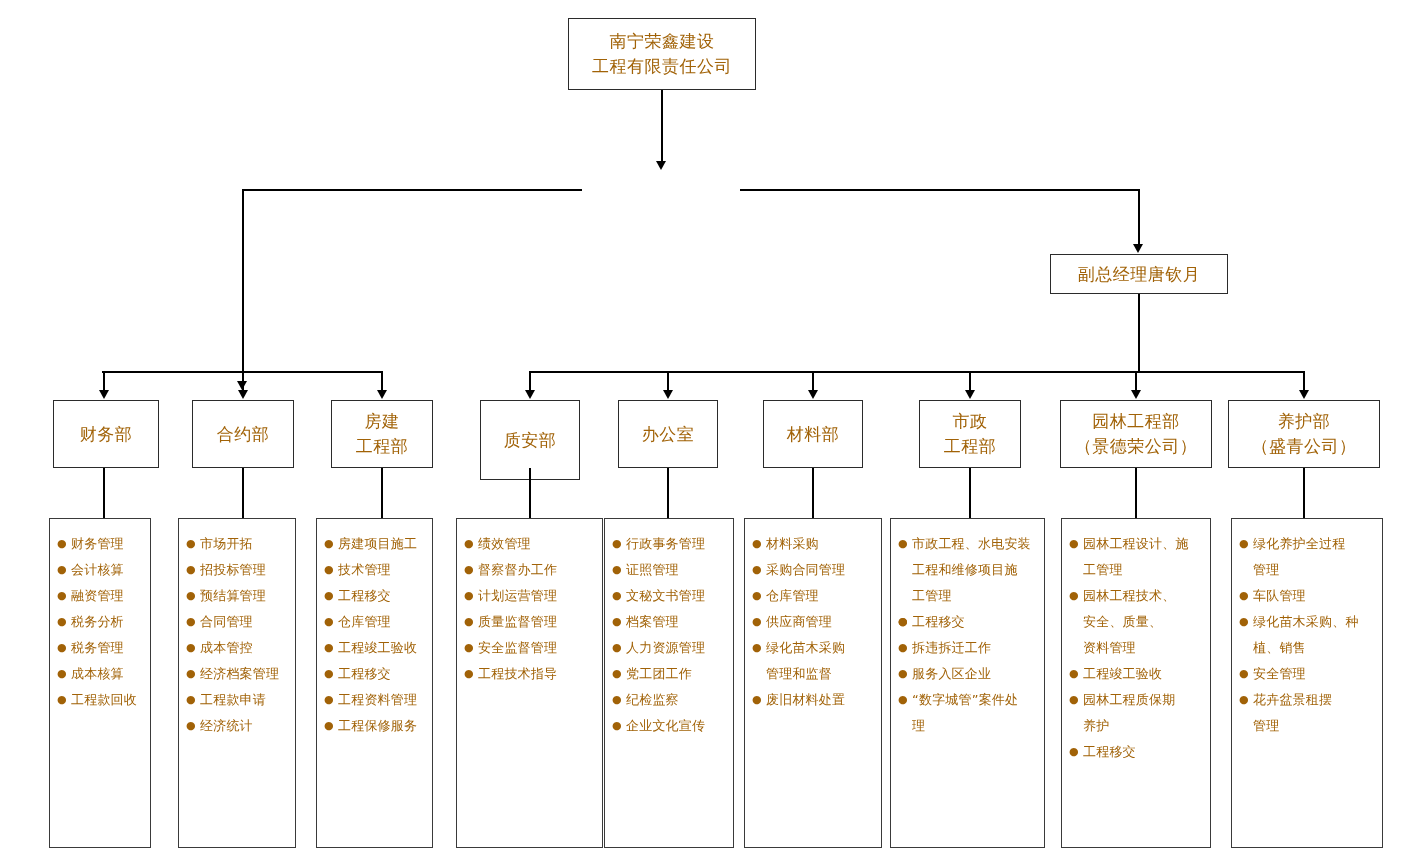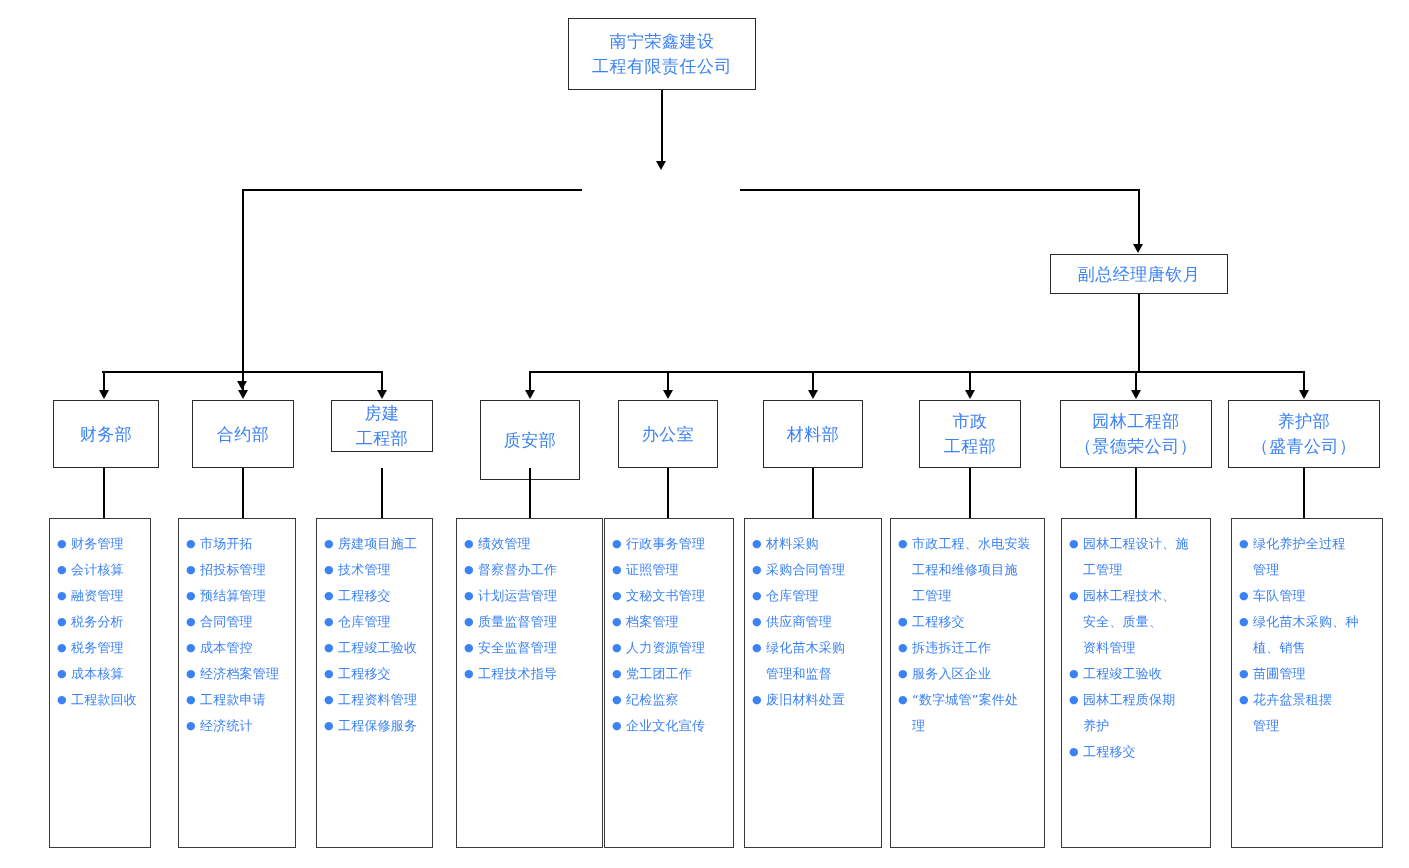--- a/index.html
+++ b/index.html
@@ -7,21 +7,21 @@
     margin: 0;
     padding: 0;
     background: #ffffff;
   }
   #chart-root {
     position: relative;
     width: 1409px;
     height: 868px;
     background: #ffffff;
     font-family: "DejaVu Sans", "Liberation Sans", sans-serif;
-    color: #3b82f6;
+    color: #a16207;
     overflow: hidden;
   }
 
   
   .node-box {
     position: absolute;
     box-sizing: border-box;
     border: 1.4px solid #2b2b2b;
     background: #ffffff;
     display: flex;
@@ -116,21 +116,21 @@
       <div class="conn-v" style="left: 103.2px; top: 371px; height: 20px;"></div>
       <div class="arrow-down" style="left: 98.5px; top: 390px;"></div>
       <div class="node-box dept" style="left: 53px; top: 400px; width: 106px; height: 68px;"><span>财务部</span></div>
       <div class="conn-v" style="left: 103.2px; top: 468px; height: 50px; width: 2.2px;"></div>
       <div class="conn-v" style="left: 242.2px; top: 371px; height: 20px;"></div>
       <div class="arrow-down" style="left: 237.5px; top: 390px;"></div>
       <div class="node-box dept" style="left: 192px; top: 400px; width: 102px; height: 68px; align-items: center;"><span>合约部</span></div>
       <div class="conn-v" style="left: 242.2px; top: 468px; height: 50px; width: 2.2px;"></div>
       <div class="conn-v" style="left: 381.2px; top: 371px; height: 20px;"></div>
       <div class="arrow-down" style="left: 376.5px; top: 390px;"></div>
-      <div class="node-box dept" style="left: 331px; top: 400px; width: 102px; height: 52px;"><span>房建
+      <div class="node-box dept" style="left: 331px; top: 400px; width: 102px; height: 68px;"><span>房建
 工程部</span></div>
       <div class="conn-v" style="left: 381.2px; top: 468px; height: 50px; width: 2.2px;"></div>
       <div class="conn-v" style="left: 529.2px; top: 371px; height: 20px;"></div>
       <div class="arrow-down" style="left: 524.5px; top: 390px;"></div>
       <div class="node-box dept" style="left: 480px; top: 400px; width: 100px; height: 80px;"><span>质安部</span></div>
       <div class="conn-v" style="left: 529.2px; top: 468px; height: 50px; width: 2.2px;"></div>
       <div class="conn-v" style="left: 667.2px; top: 371px; height: 20px;"></div>
       <div class="arrow-down" style="left: 662.5px; top: 390px;"></div>
       <div class="node-box dept" style="left: 618px; top: 400px; width: 100px; height: 68px;"><span>办公室</span></div>
       <div class="conn-v" style="left: 667.2px; top: 468px; height: 50px; width: 2.2px;"></div>
@@ -250,20 +250,20 @@
           <li class="duty-item"><span class="bullet">●</span><span>工程移交</span></li>
         </ul>
       </div>
       <div class="duty-box" style="left: 1231px; top: 518px; width: 152px; height: 330px;">
         <ul class="duty-list">
           <li class="duty-item"><span class="bullet">●</span><span>绿化养护全过程
 管理</span></li>
           <li class="duty-item"><span class="bullet">●</span><span>车队管理</span></li>
           <li class="duty-item"><span class="bullet">●</span><span>绿化苗木采购、种
 植、销售</span></li>
-          <li class="duty-item"><span class="bullet">●</span><span>苗圃管理</span></li>
+          <li class="duty-item"><span class="bullet">●</span><span>安全管理</span></li>
           <li class="duty-item"><span class="bullet">●</span><span>花卉盆景租摆
 管理</span></li>
         </ul>
       </div>
     </div>
 
 </div>
 
 </body></html>

